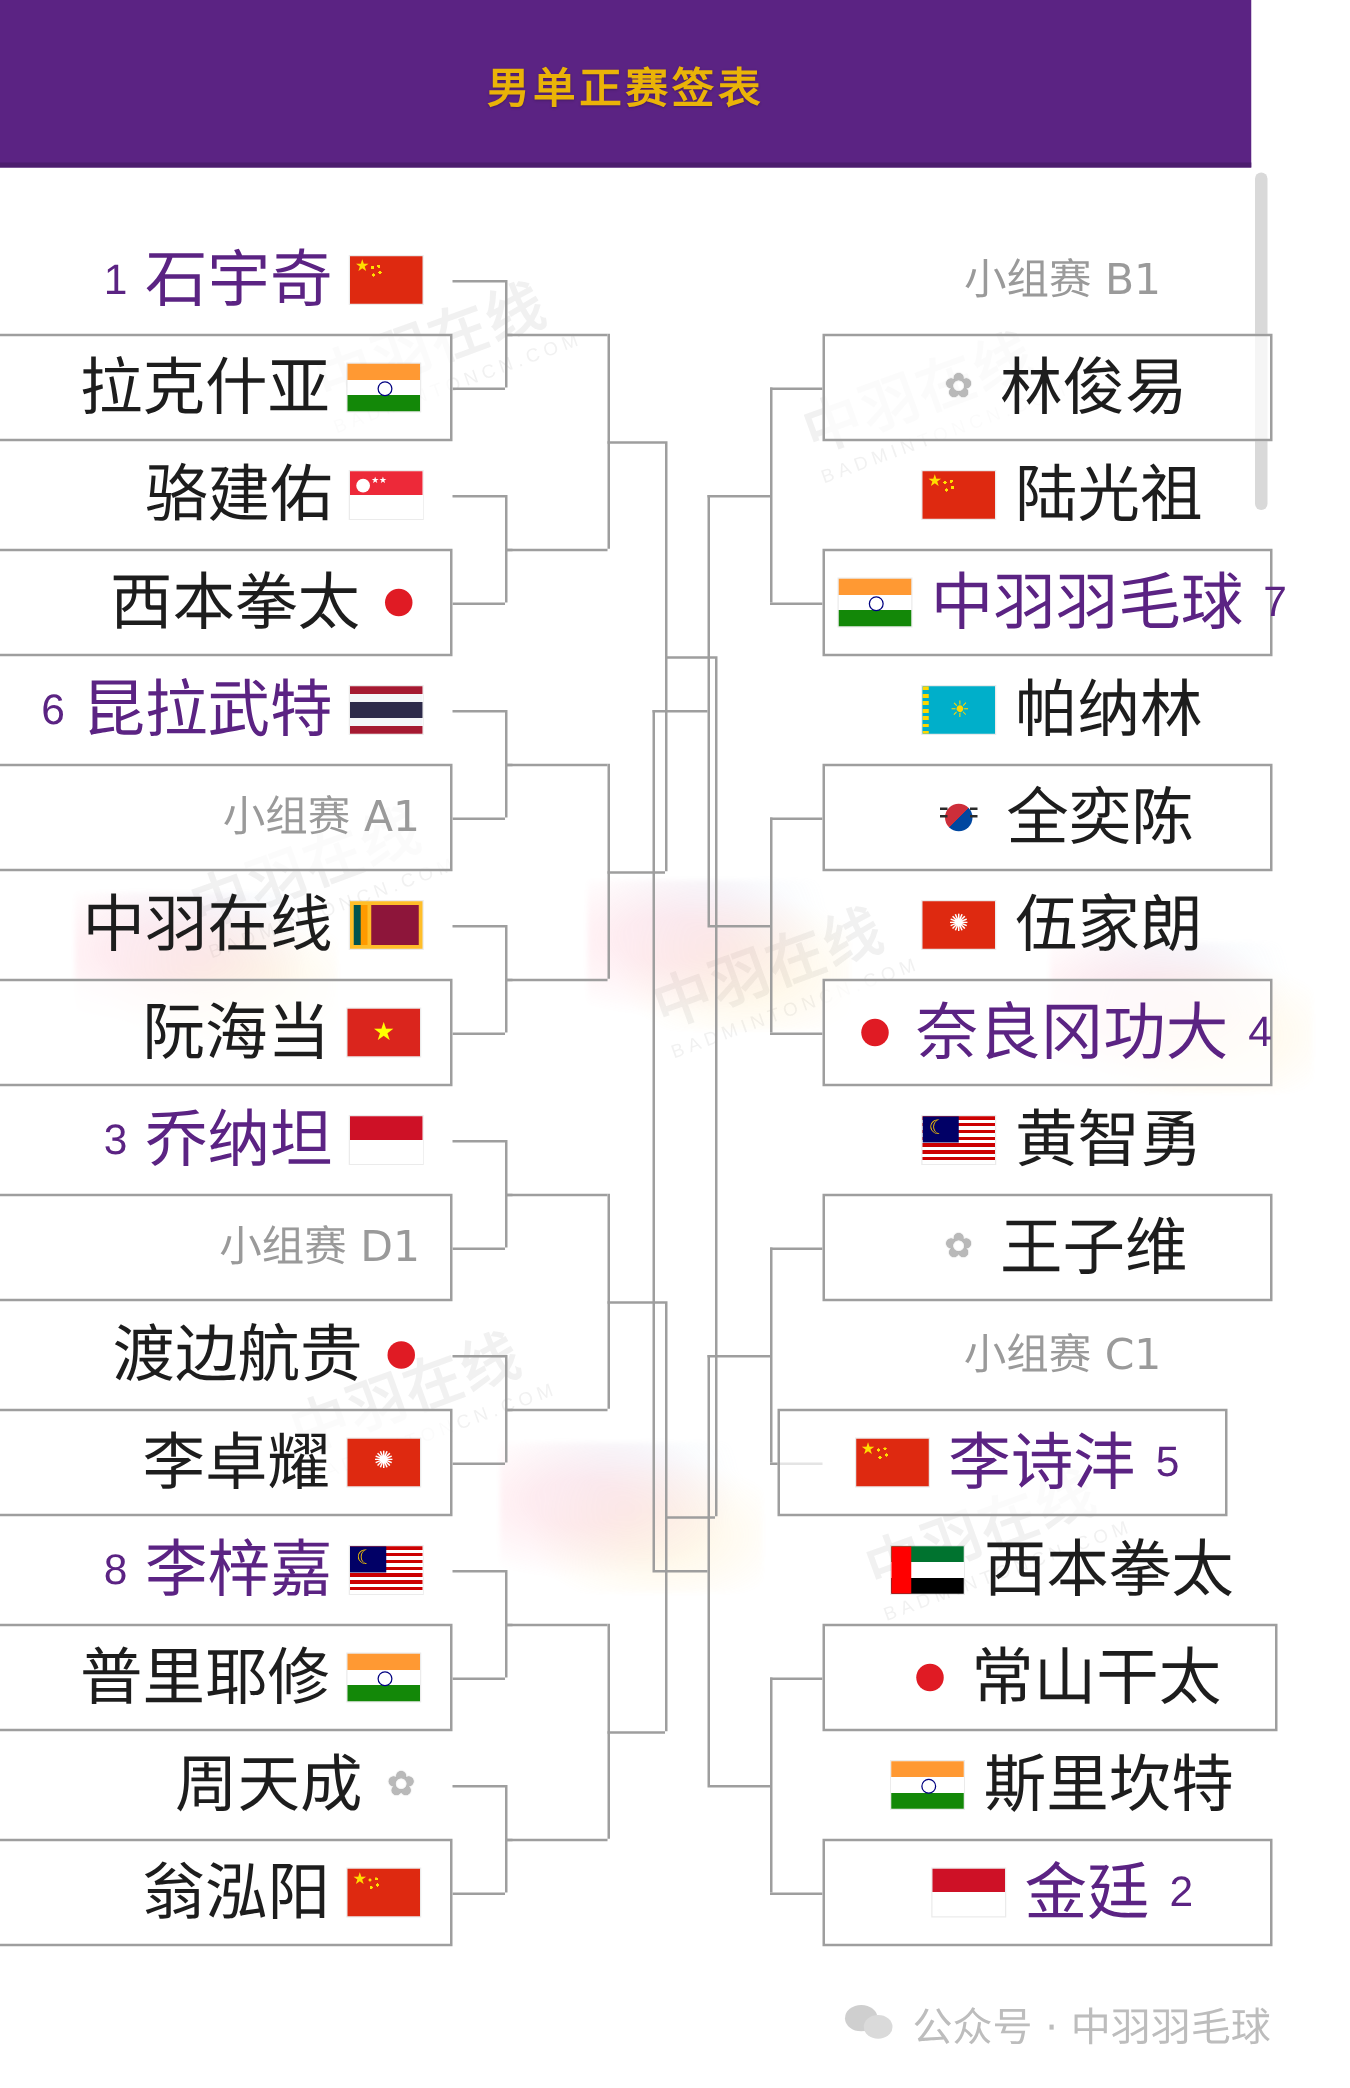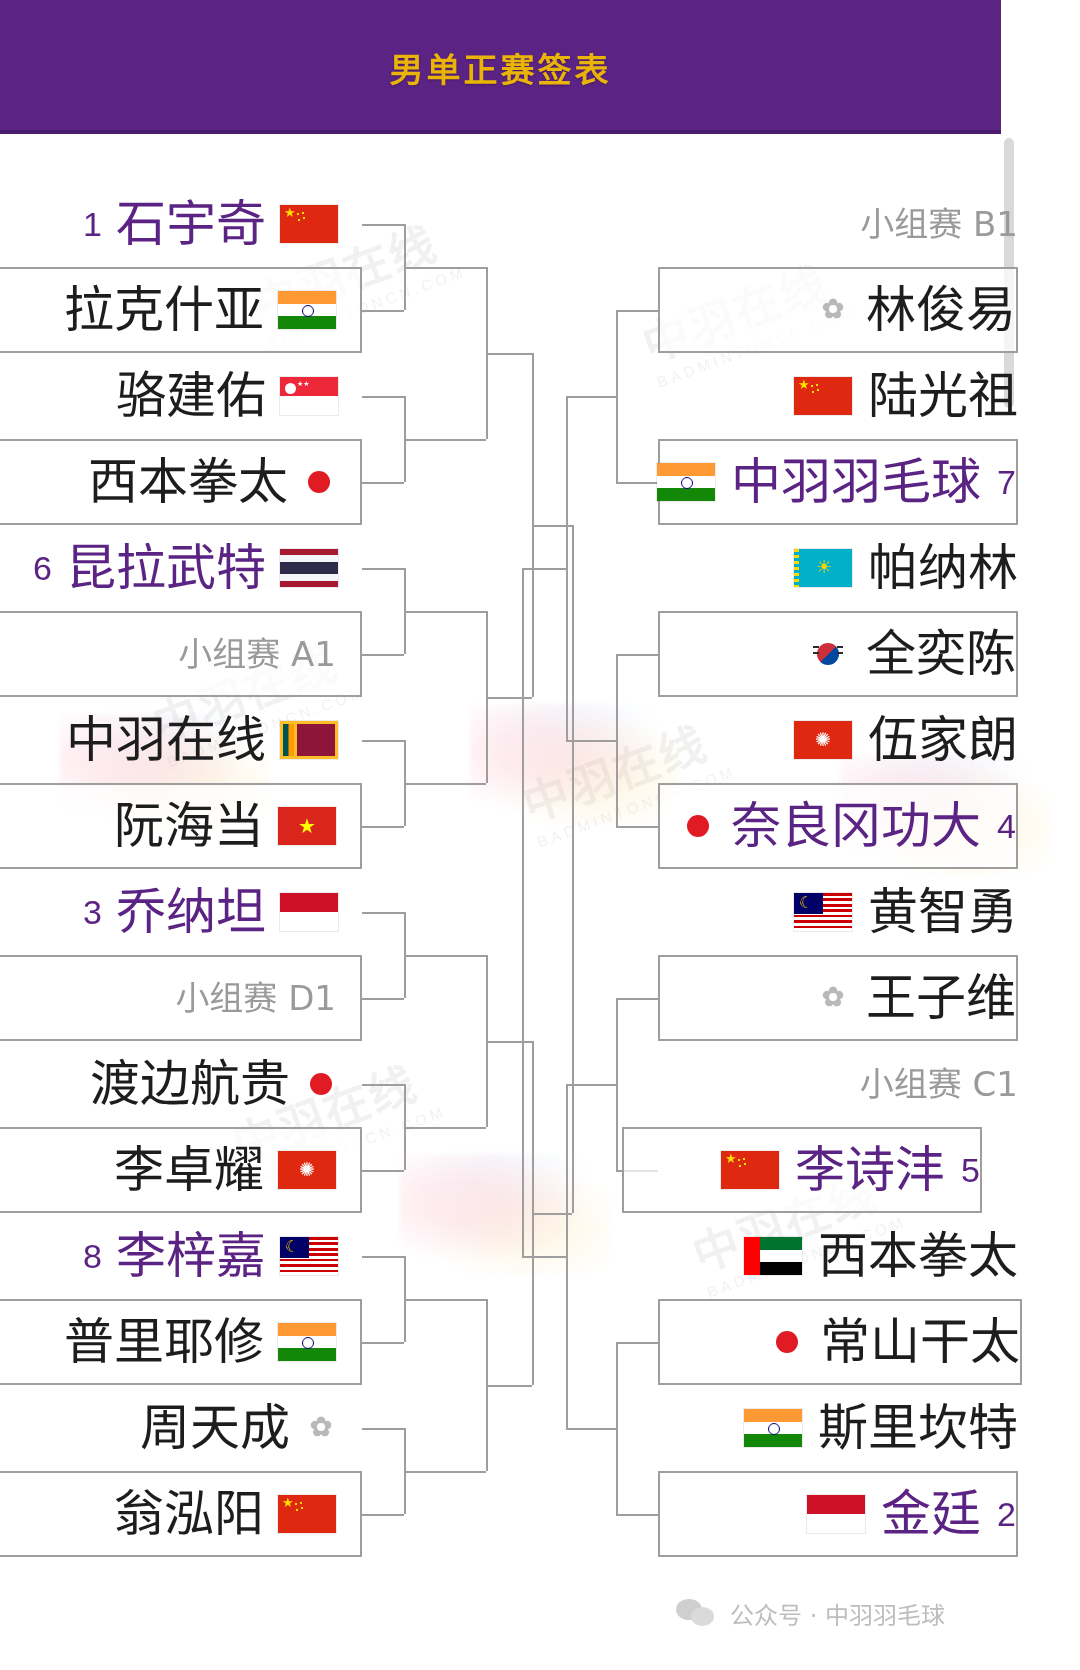--- a/index.html
+++ b/index.html
@@ -53,21 +53,21 @@
   
   .row{
     position:absolute;height:86px;box-sizing:border-box;
     display:flex;align-items:center;
   }
   .row.boxed{border:2px solid #9e9e9e;background:rgba(255,255,255,.72);}
   .row.plain{background:transparent;}
 
   .row .inner{display:flex;align-items:center;width:100%;box-sizing:border-box;}
   .row.left  .inner{justify-content:flex-end;padding-right:24px;gap:14px;}
-  .row.right .inner{justify-content:flex-end;padding-left:24px;gap:16px;}
+  .row.right .inner{justify-content:center;padding-left:24px;gap:16px;}
 
   .pname{
     font-size:50px;color:#1d1d1d;white-space:nowrap;line-height:1;
     font-family:Liberation Serif, serif;
   }
   .pname.seeded{color:#5b2383;}
   .seedno{
     font-size:34px;color:#5b2383;white-space:nowrap;line-height:1;
     font-family:"Liberation Sans",sans-serif;
   }
@@ -167,21 +167,21 @@
   .f-uae{background:linear-gradient(#00732f 0 33.3%,#ffffff 33.3% 66.6%,#000000 66.6% 100%);}
   .f-uae:before{content:"";position:absolute;left:0;top:0;bottom:0;width:16px;background:#ff0000;}
 
   
   .ln{position:absolute;background:#9e9e9e;}
   .ln.h{height:2px;}
   .ln.v{width:2px;}
 
   
   #footer-wm{position:absolute;left:676px;top:1596px;display:flex;align-items:center;gap:12px;
-    color:#bdbdbd;font-size:24px;white-space:nowrap;font-family:"DejaVu Sans","Liberation Sans",sans-serif;}
+    color:#bdbdbd;font-size:32px;white-space:nowrap;font-family:"DejaVu Sans","Liberation Sans",sans-serif;}
   #wechat-icon{width:42px;height:34px;position:relative;flex:0 0 auto;}
   #wechat-icon:before{content:"";position:absolute;left:0;top:2px;width:26px;height:21px;border-radius:50%;background:#cfcfcf;}
   #wechat-icon:after{content:"";position:absolute;left:15px;top:10px;width:23px;height:19px;border-radius:50%;background:#dadada;}
 </style>
 </head>
 <body>
 
 <div id="page">
 
   <div id="header">

